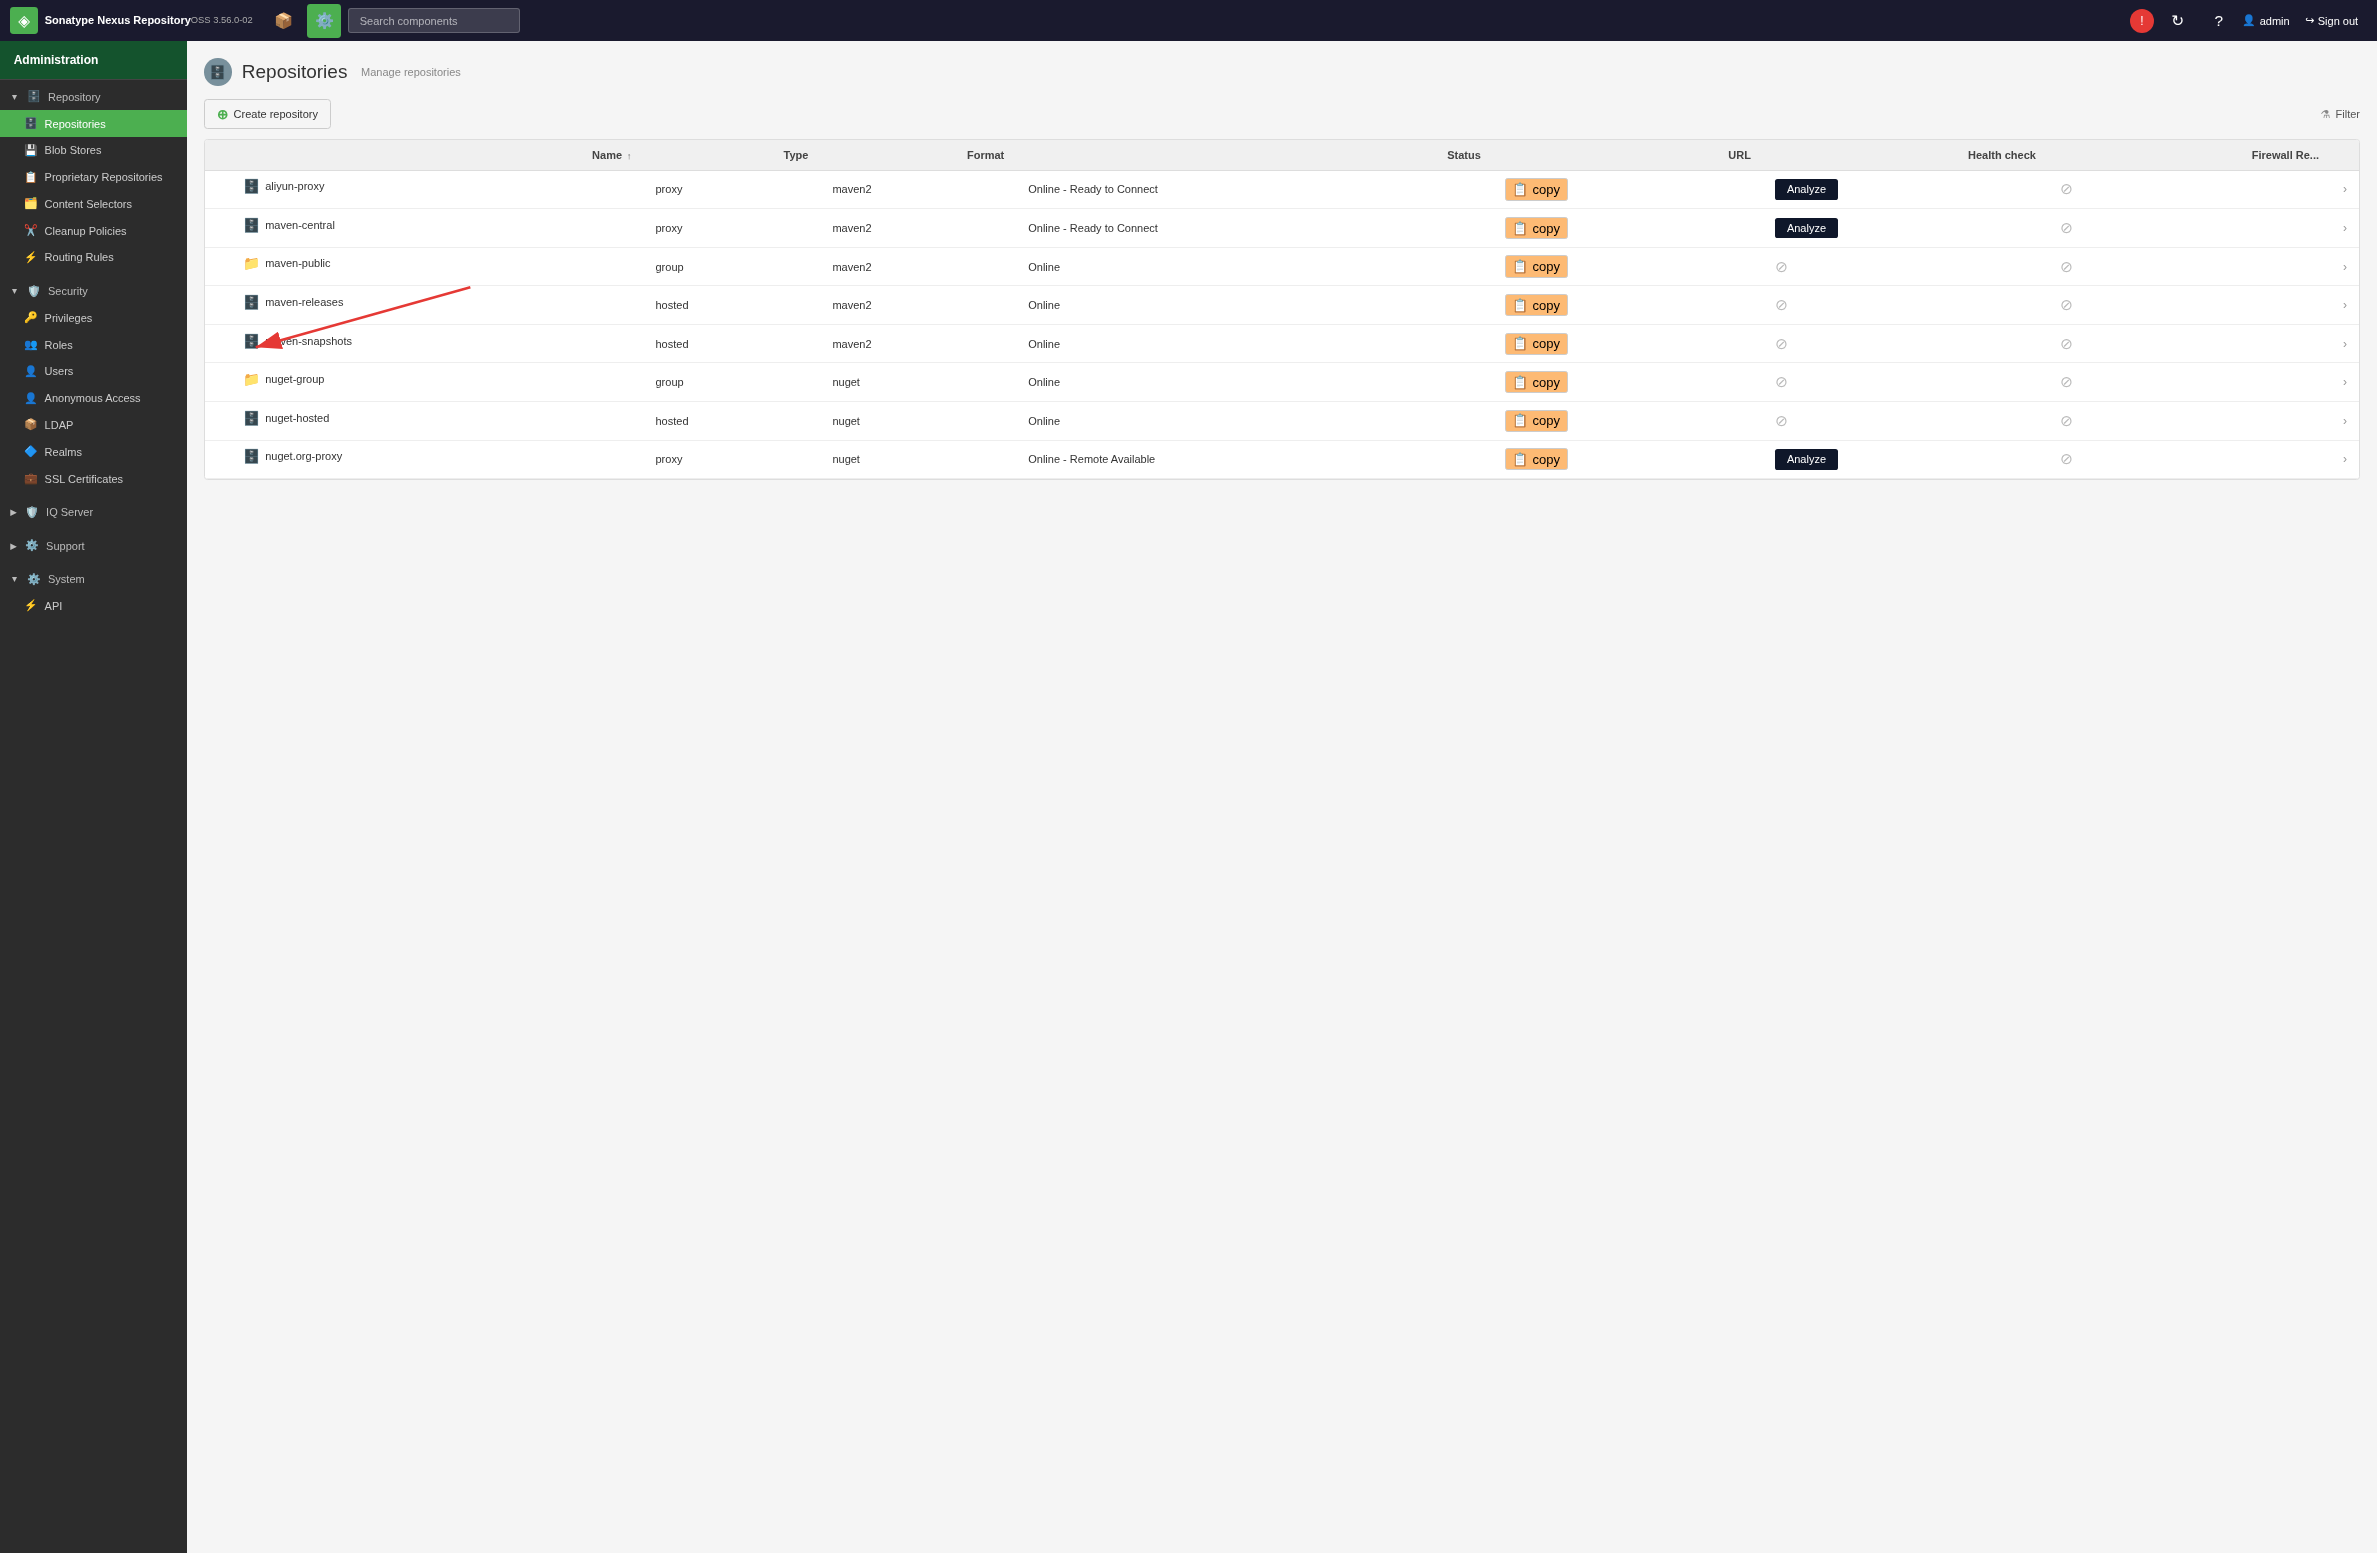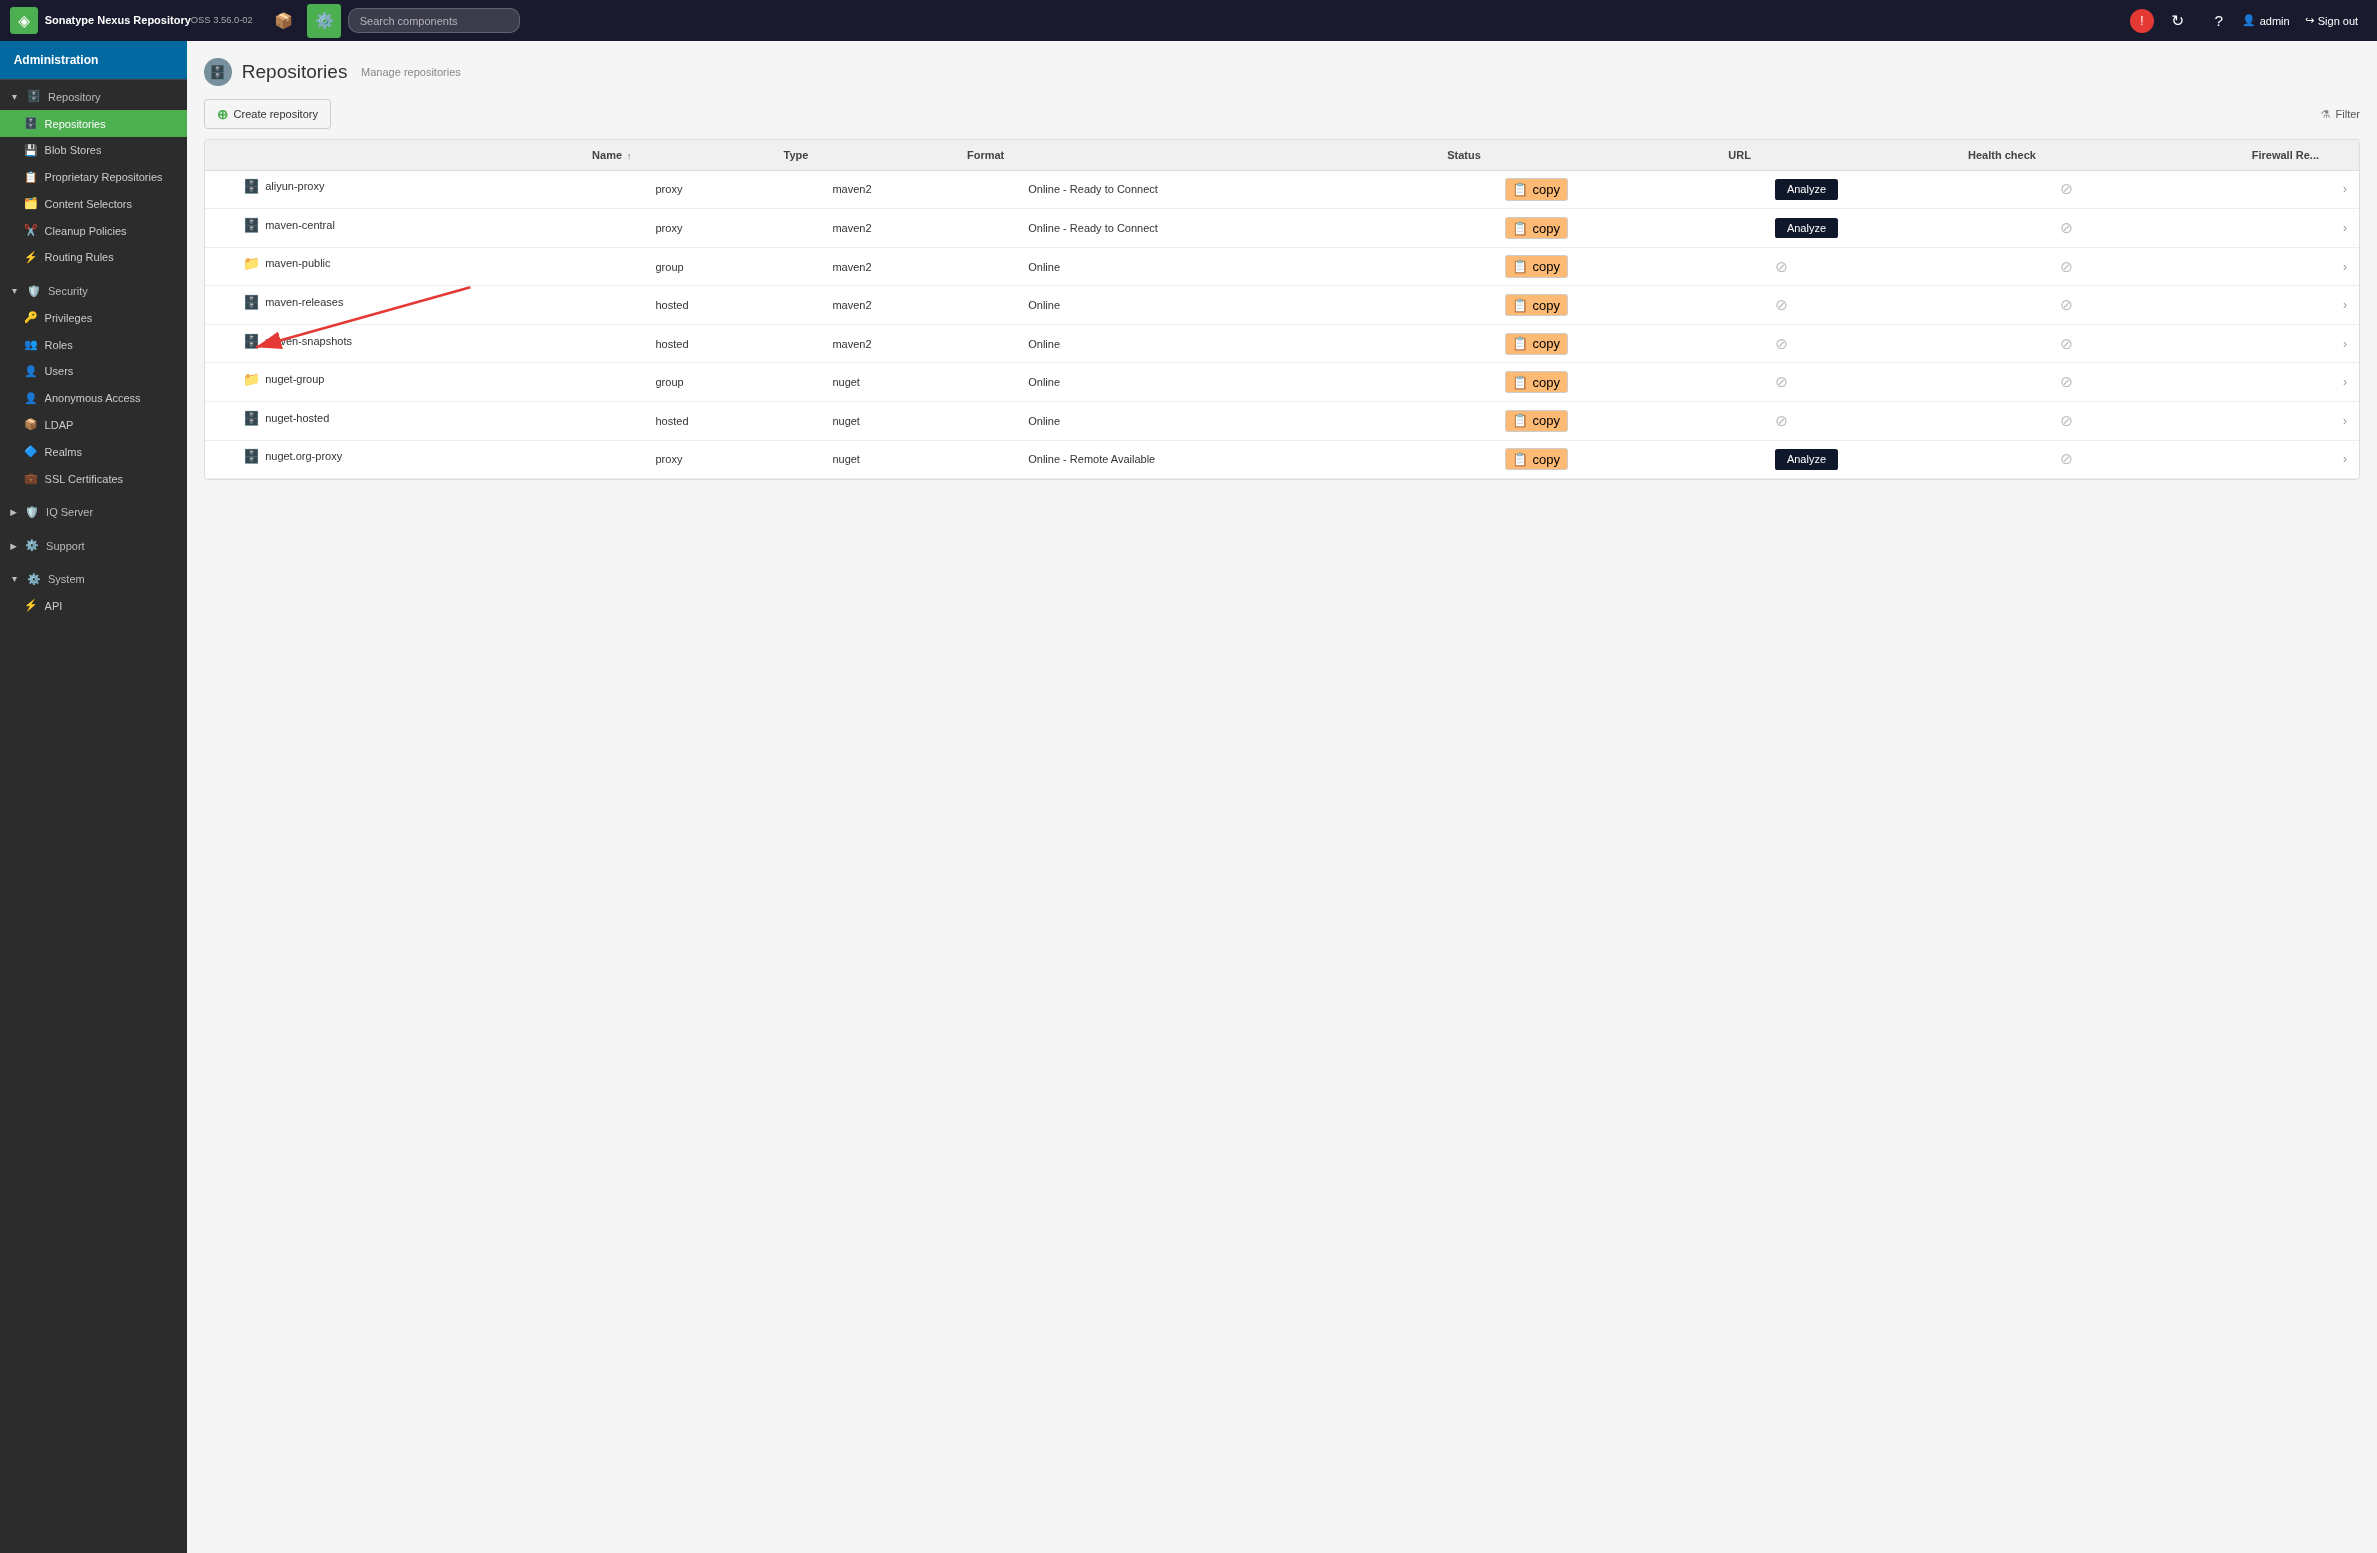--- a/index.html
+++ b/index.html
@@ -41,21 +41,21 @@
       border-radius: 3.4px;
       display: flex; align-items: center; justify-content: center;
       color: white; cursor: pointer; border: none;
       background: transparent; font-size: 15.4px;
     }
     .nav-icon-btn.active { background: #4caf50; }
 
     .search-bar {
       background: rgba(255,255,255,0.15);
       border: 0.9px solid rgba(255,255,255,0.2);
-      border-radius: 10px;
+      border-radius: 3px;
       padding: 5.1px 10.3px;
       color: white;
       font-size: 11px;
       width: 172px;
       outline: none;
     }
     .search-bar::placeholder { color: rgba(255,255,255,0.6); }
 
     .navbar-right {
       margin-left: auto;
@@ -90,21 +90,21 @@
     .sidebar {
       width: 187px;
       min-width: 187px;
       background: #2c2c2c;
       color: #ccc;
       overflow-y: auto;
       flex-shrink: 0;
     }
 
     .sidebar-header {
-      background: #0369a1;
+      background: #14532d;
       padding: 12px 13.7px;
       font-size: 12px;
       font-weight: bold;
       color: white;
       border-bottom: 0.9px solid #444;
     }
 
     .sidebar-section {
       padding: 3.4px 0;
     }

